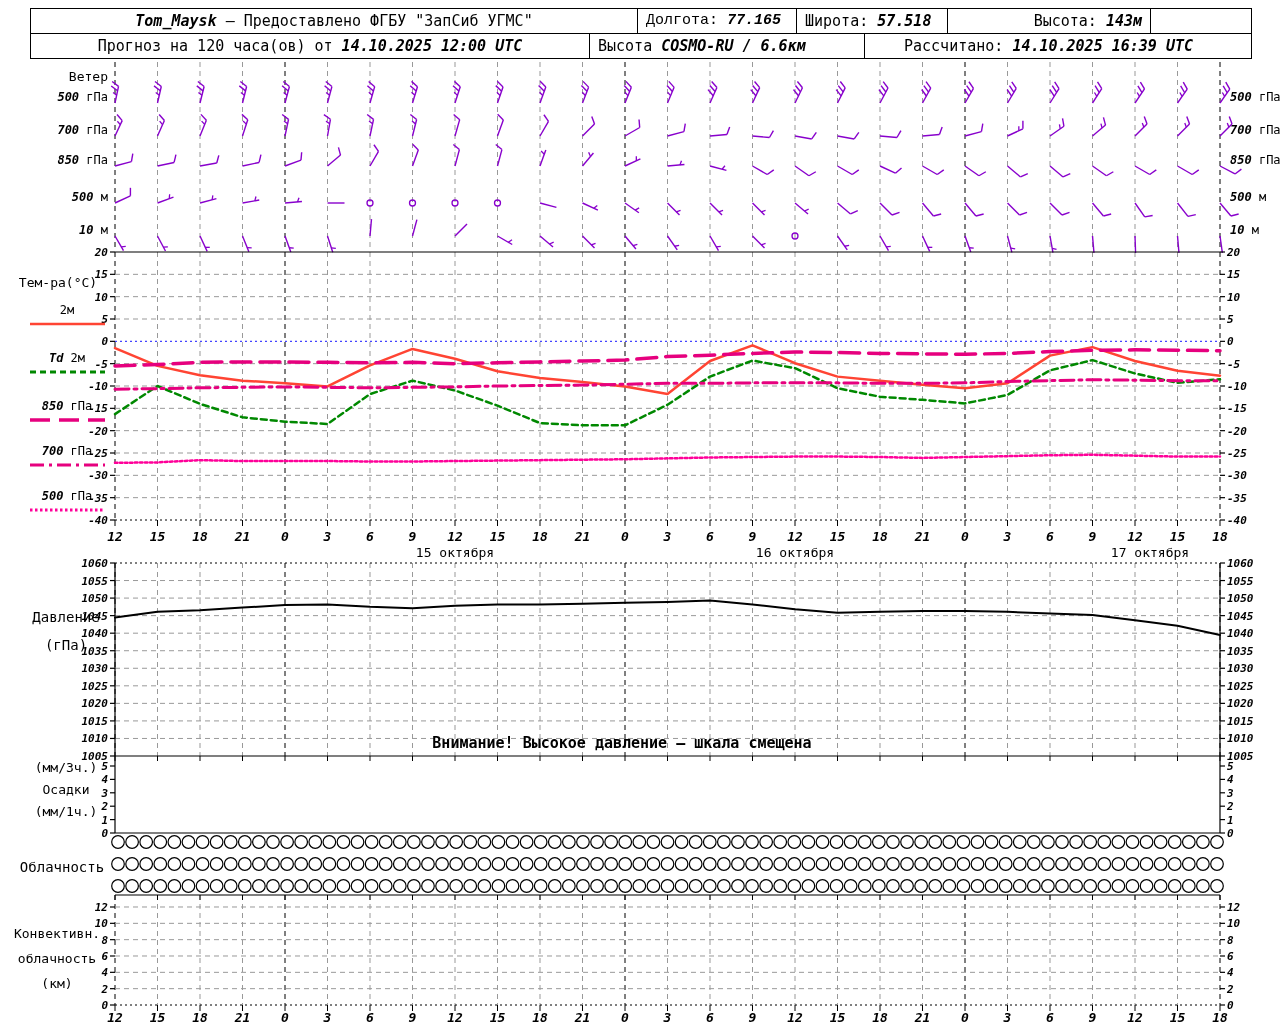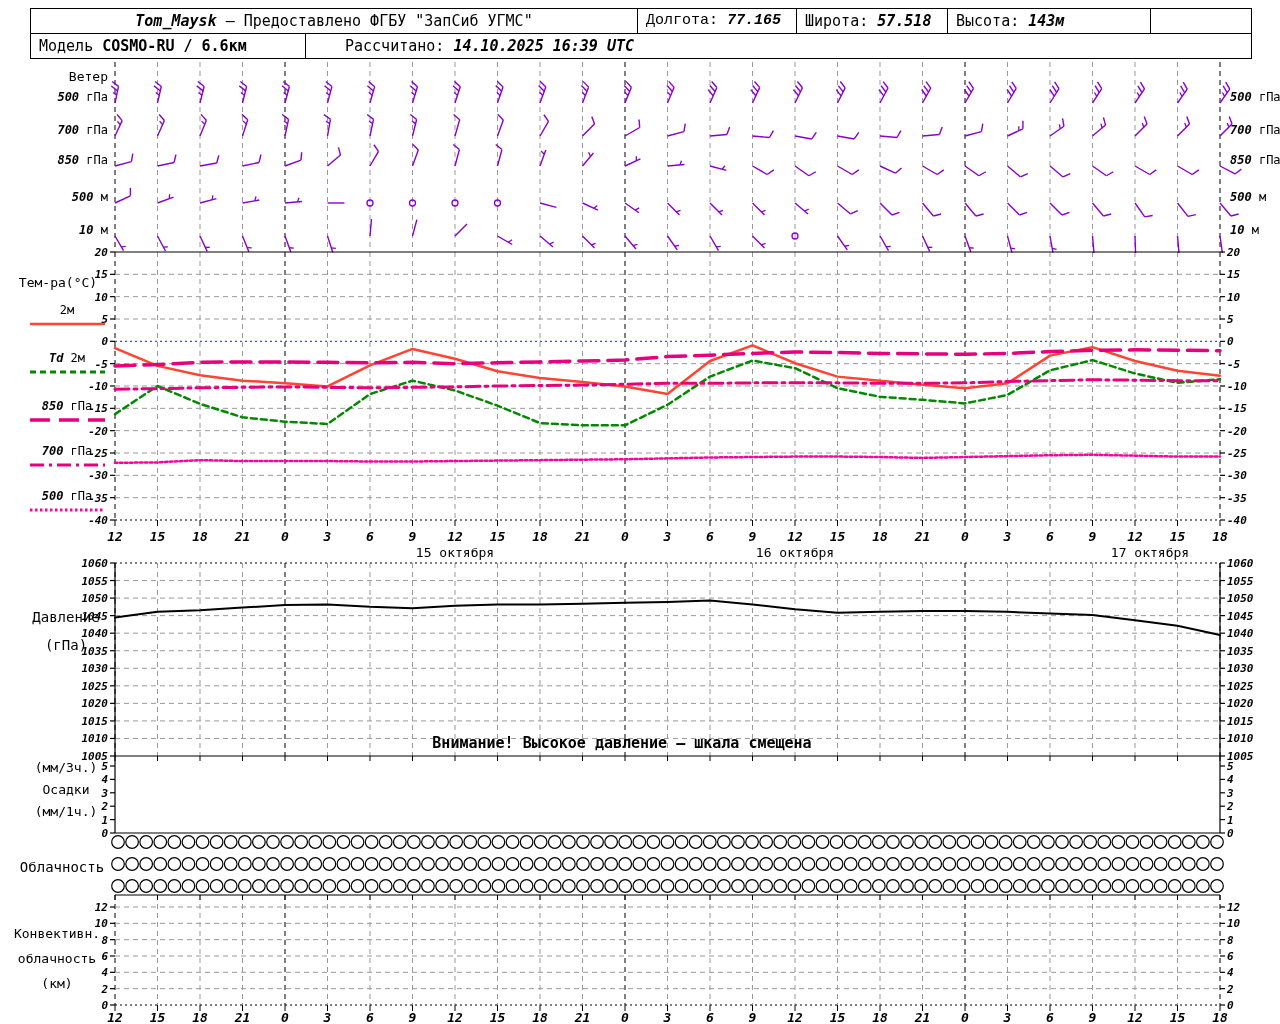--- a/index.html
+++ b/index.html
@@ -4,42 +4,43 @@
 <style>
   html,body{margin:0;padding:0;background:#fff;}
   .page{position:relative;width:1280px;height:1024px;background:#fff;overflow:hidden;
         font-family:"DejaVu Sans Mono","Liberation Mono",monospace;color:#000;}
   .hdr{position:absolute;left:30px;top:8px;width:1220px;border:1px solid #000;font-size:15px;}
   .hrow{display:flex;height:24px;line-height:24px;white-space:nowrap;}
   .hrow1{border-bottom:1px solid #000;}
   .hcell{padding:0 8px;border-right:1px solid #000;overflow:hidden;}
   .hcell:last-child{border-right:none;margin-left:31px;}
   .c-station{width:590px;text-align:center;}
-  .c-lon{width:142px;font-family:Liberation Mono, monospace;}.c-lat{width:134px;}.c-alt{width:186px;}.c-fill{flex:1;}
+  .c-lon{width:142px;font-family:Liberation Mono, monospace;}.c-lat{width:134px;}.c-alt{width:186px;text-align:right;}.c-fill{flex:1;}
   .c-fcst{width:542px;text-align:center;}.c-model{width:258px;}.c-calc{flex:1;}
   .bi{font-style:italic;font-weight:bold;}
-  .b{font-weight:bold;}
+  .b{font-weight:bold;font-style:italic;}
   svg{position:absolute;left:0;top:0;}
   svg text{font-family:"DejaVu Sans Mono","Liberation Mono",monospace;}
 </style>
 </head>
 <body>
 
 <div class="page">
 
   <div class="hdr">
     <div class="hrow hrow1">
       <div class="hcell c-station"><span class="bi">Tom_Maysk</span> <span>— Предоставлено ФГБУ "ЗапСиб УГМС"</span></div>
       <div class="hcell c-lon"><span>Долгота:</span> <span class="bi">77.165</span></div>
       <div class="hcell c-lat"><span>Широта:</span> <span class="bi">57.518</span></div>
       <div class="hcell c-alt"><span>Высота:</span> <span class="bi">143м</span></div>
       <div class="hcell c-fill"></div>
     </div>
     <div class="hrow">
-      <div class="hcell c-model"><span>Модель</span> <span class="b">COSMO-RU / 6.6км</span></div>
+      <div class="hcell c-fcst"><span>Прогноз на 120 часа(ов) от</span> <span class="bi">14.10.2025 12:00 UTC</span></div>
+      <div class="hcell c-model"><span>Высота</span> <span class="b">COSMO-RU / 6.6км</span></div>
       <div class="hcell c-calc"><span>Рассчитано:</span> <span class="bi">14.10.2025 16:39 UTC</span></div>
     </div>
   </div>
 
   <svg id="chart" width="1280" height="1024" viewBox="0 0 1280 1024">
       <g>
         <line x1="115" y1="62" x2="115" y2="248" stroke="#000" stroke-width="1" stroke-dasharray="5 4"></line>
         <line x1="115" y1="252" x2="115" y2="520" stroke="#000" stroke-width="1" stroke-dasharray="5 4"></line>
         <line x1="115" y1="563" x2="115" y2="756" stroke="#000" stroke-width="1" stroke-dasharray="5 4"></line>
         <line x1="115" y1="895" x2="115" y2="1005" stroke="#000" stroke-width="1" stroke-dasharray="5 4"></line>

